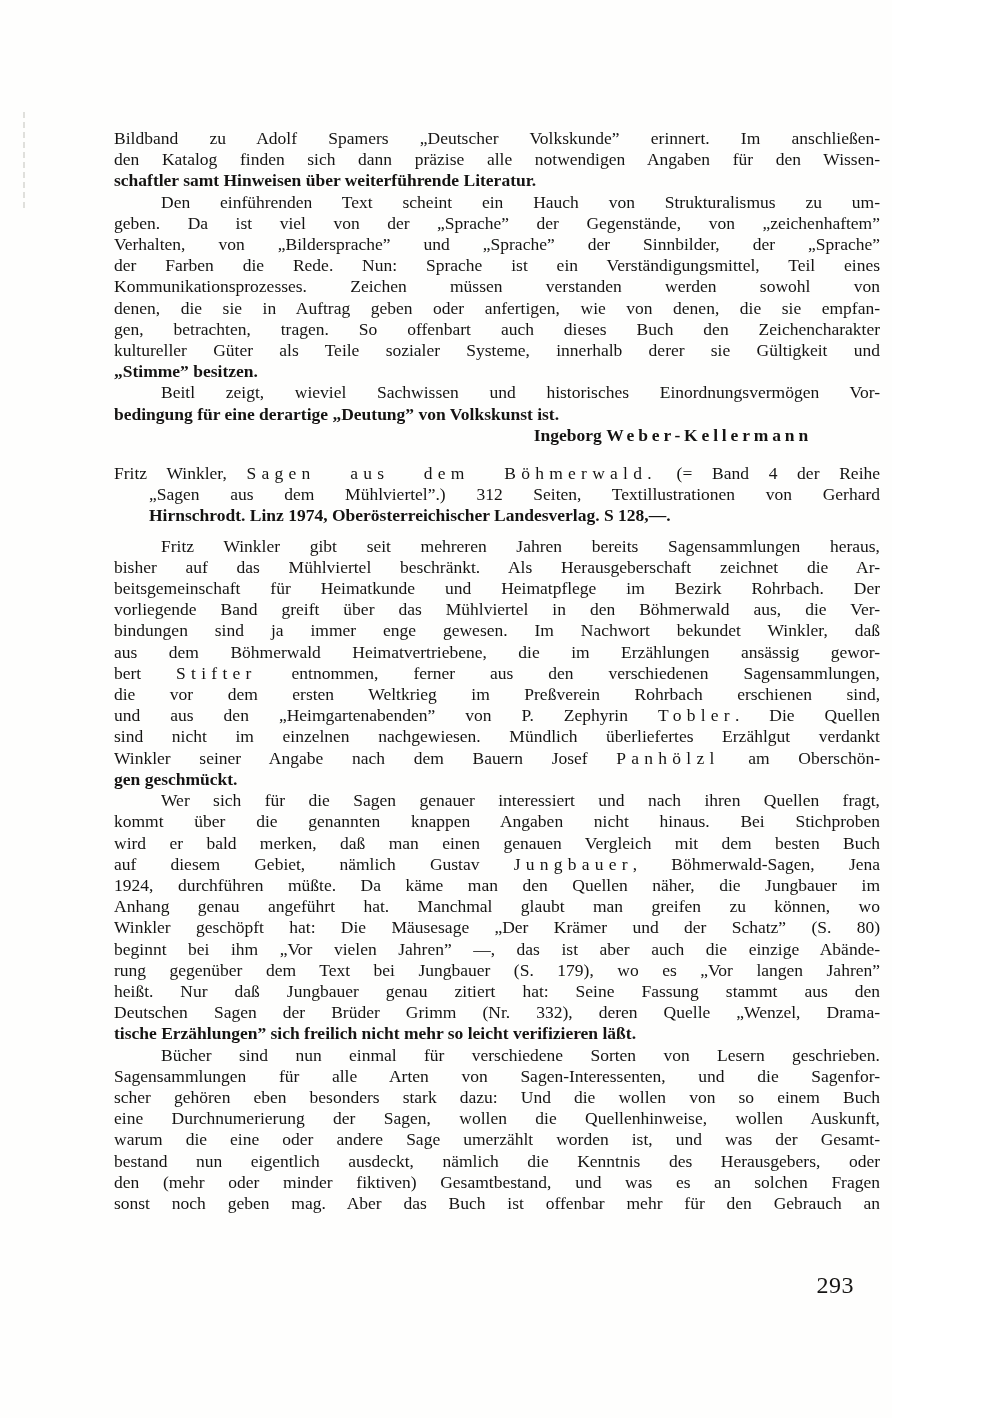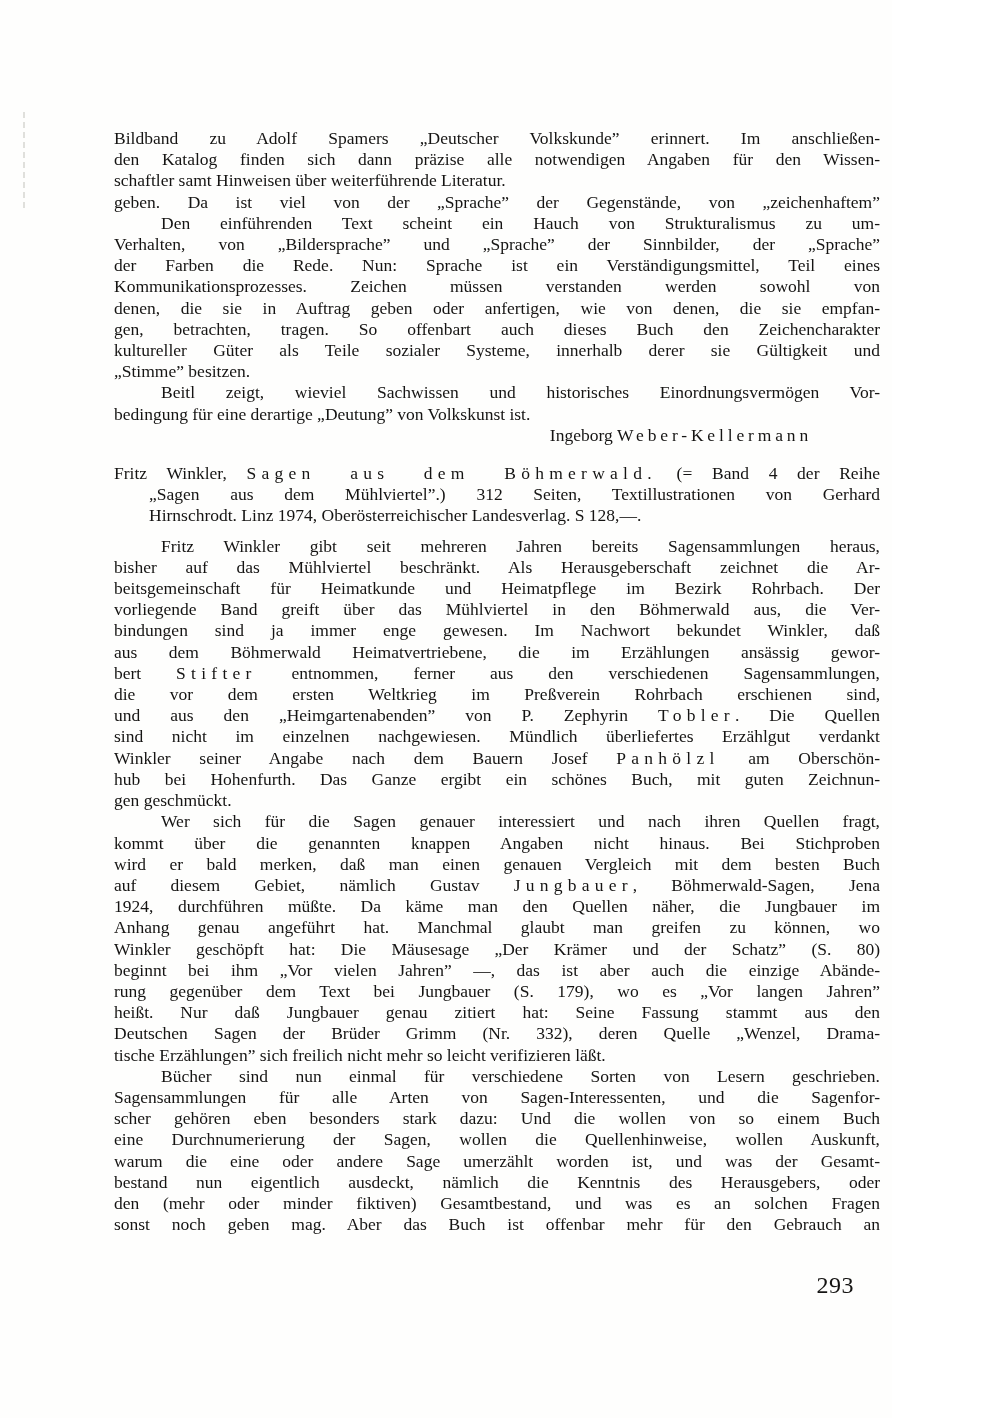--- a/index.html
+++ b/index.html
@@ -27,21 +27,21 @@
     top: 128px;
     width: 766px;
     font-size: 17.5px;
     line-height: 21.2px;
   }
   .line {
     text-align: justify;
     text-align-last: justify;
     -moz-text-align-last: justify;
   }
-  .line.end { text-align-last: left; -moz-text-align-last: left; }
+  .line.end { text-align-last: left; font-weight: bold; -moz-text-align-last: left; }
   .line.fi { text-indent: 47px; }
   .line.hi { margin-left: 35px; }
 
   .para.k-head { margin-top: 17px; }
   .para.k-lead { margin-top: 9px; }
 
   .para.k-sig .line,
   .para.k-sig .line.end {
     text-align: left;
     text-align-last: right;
@@ -72,22 +72,22 @@
 
 <div class="page">
   <div class="scan-mark"></div>
   <div class="text-block">
       <div class="para k-cont">
         <div class="line"><span class="seg-normal">Bildband zu Adolf Spamers „Deutscher Volkskunde” erinnert. Im anschließen-</span></div>
         <div class="line"><span class="seg-normal">den Katalog finden sich dann präzise alle notwendigen Angaben für den Wissen-</span></div>
         <div class="line end"><span class="seg-normal">schaftler samt Hinweisen über weiterführende Literatur.</span></div>
       </div>
       <div class="para k-body">
+        <div class="line fi"><span class="seg-normal">Den einführenden Text scheint ein Hauch von Strukturalismus zu um-</span></div>
         <div class="line"><span class="seg-normal">geben. Da ist viel von der „Sprache” der Gegenstände, von „zeichenhaftem”</span></div>
-        <div class="line fi"><span class="seg-normal">Den einführenden Text scheint ein Hauch von Strukturalismus zu um-</span></div>
         <div class="line"><span class="seg-normal">Verhalten, von „Bildersprache” und „Sprache” der Sinnbilder, der „Sprache”</span></div>
         <div class="line"><span class="seg-normal">der Farben die Rede. Nun: Sprache ist ein Verständigungsmittel, Teil eines</span></div>
         <div class="line"><span class="seg-normal">Kommunikationsprozesses. Zeichen müssen verstanden werden sowohl von</span></div>
         <div class="line"><span class="seg-normal">denen, die sie in Auftrag geben oder anfertigen, wie von denen, die sie empfan-</span></div>
         <div class="line"><span class="seg-normal">gen, betrachten, tragen. So offenbart auch dieses Buch den Zeichencharakter</span></div>
         <div class="line"><span class="seg-normal">kultureller Güter als Teile sozialer Systeme, innerhalb derer sie Gültigkeit und</span></div>
         <div class="line end"><span class="seg-normal">„Stimme” besitzen.</span></div>
       </div>
       <div class="para k-body">
         <div class="line fi"><span class="seg-normal">Beitl zeigt, wieviel Sachwissen und historisches Einordnungsvermögen Vor-</span></div>
@@ -106,21 +106,20 @@
         <div class="line"><span class="seg-normal">bisher auf das Mühlviertel beschränkt. Als Herausgeberschaft zeichnet die Ar-</span></div>
         <div class="line"><span class="seg-normal">beitsgemeinschaft für Heimatkunde und Heimatpflege im Bezirk Rohrbach. Der</span></div>
         <div class="line"><span class="seg-normal">vorliegende Band greift über das Mühlviertel in den Böhmerwald aus, die Ver-</span></div>
         <div class="line"><span class="seg-normal">bindungen sind ja immer enge gewesen. Im Nachwort bekundet Winkler, daß</span></div>
         <div class="line"><span class="seg-normal">aus dem Böhmerwald Heimatvertriebene, die im Erzählungen ansässig gewor-</span></div>
         <div class="line"><span class="seg-normal">bert </span><span class="seg-spaced">Stifter</span><span class="seg-normal"> entnommen, ferner aus den verschiedenen Sagensammlungen,</span></div>
         <div class="line"><span class="seg-normal">die vor dem ersten Weltkrieg im Preßverein Rohrbach erschienen sind,</span></div>
         <div class="line"><span class="seg-normal">und aus den „Heimgartenabenden” von P. Zephyrin </span><span class="seg-spaced">Tobler</span><span class="seg-normal">. Die Quellen</span></div>
         <div class="line"><span class="seg-normal">sind nicht im einzelnen nachgewiesen. Mündlich überliefertes Erzählgut verdankt</span></div>
         <div class="line"><span class="seg-normal">Winkler seiner Angabe nach dem Bauern Josef </span><span class="seg-spaced">Panhölzl</span><span class="seg-normal"> am Oberschön-</span></div>
-        <div class="line"><span class="seg-normal">hub bei Hohenfurth. Das Ganze ergibt ein schönes Buch, mit guten Zeichnun-</span></div>
         <div class="line end"><span class="seg-normal">gen geschmückt.</span></div>
       </div>
       <div class="para k-body">
         <div class="line fi"><span class="seg-normal">Wer sich für die Sagen genauer interessiert und nach ihren Quellen fragt,</span></div>
         <div class="line"><span class="seg-normal">kommt über die genannten knappen Angaben nicht hinaus. Bei Stichproben</span></div>
         <div class="line"><span class="seg-normal">wird er bald merken, daß man einen genauen Vergleich mit dem besten Buch</span></div>
         <div class="line"><span class="seg-normal">auf diesem Gebiet, nämlich Gustav </span><span class="seg-spaced">Jungbauer</span><span class="seg-normal">, Böhmerwald-Sagen, Jena</span></div>
         <div class="line"><span class="seg-normal">1924, durchführen müßte. Da käme man den Quellen näher, die Jungbauer im</span></div>
         <div class="line"><span class="seg-normal">Anhang genau angeführt hat. Manchmal glaubt man greifen zu können, wo</span></div>
         <div class="line"><span class="seg-normal">Winkler geschöpft hat: Die Mäusesage „Der Krämer und der Schatz” (S. 80)</span></div>

